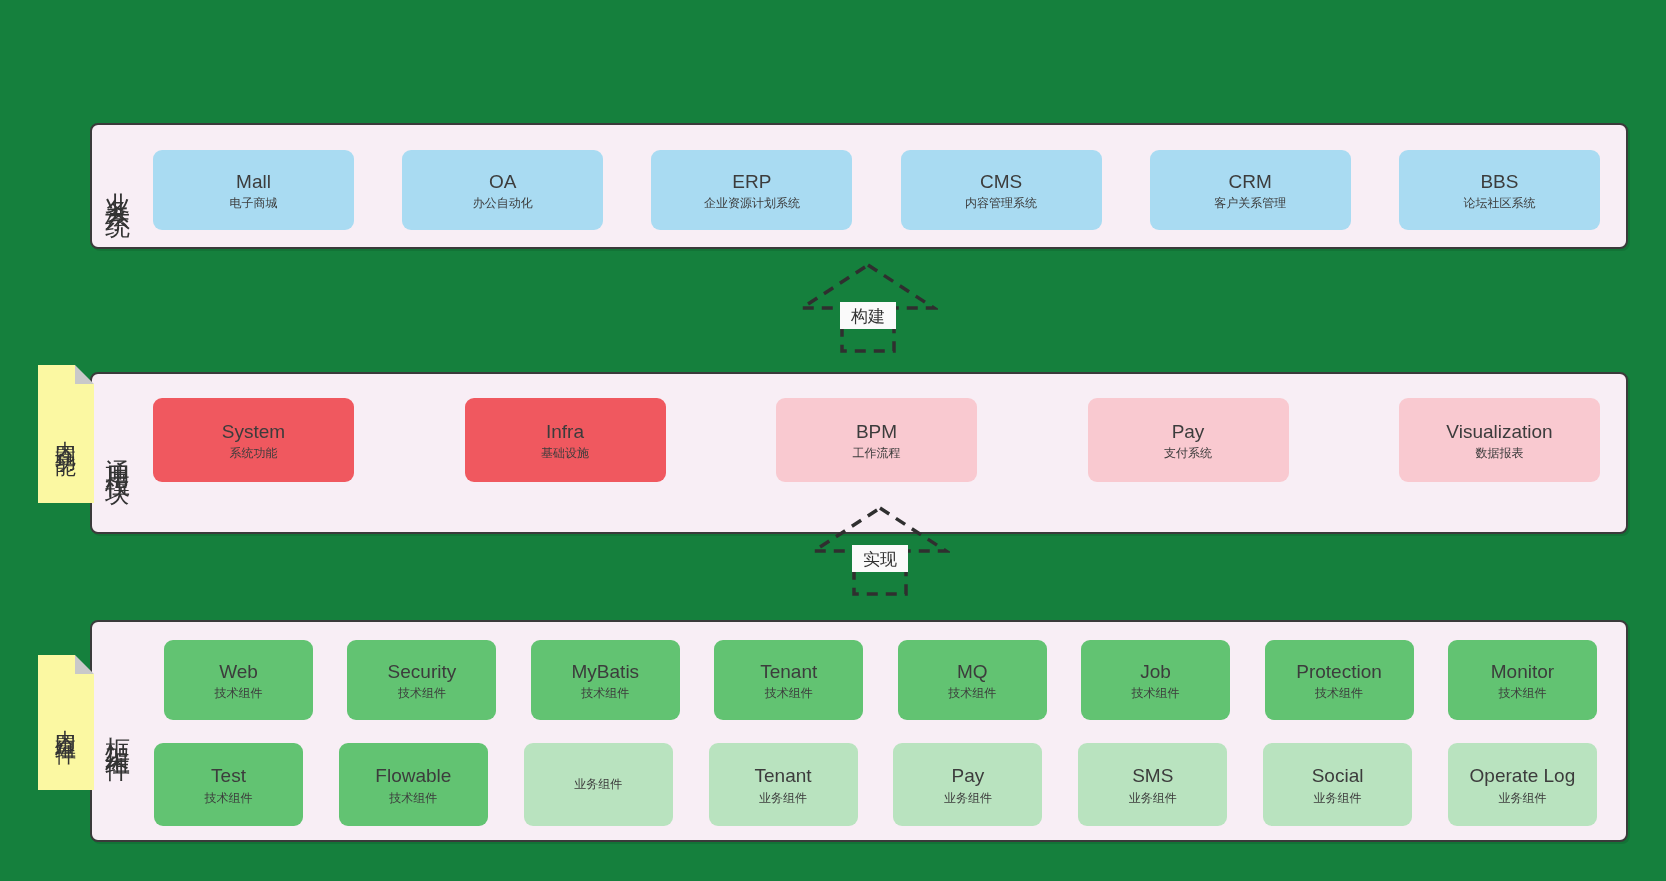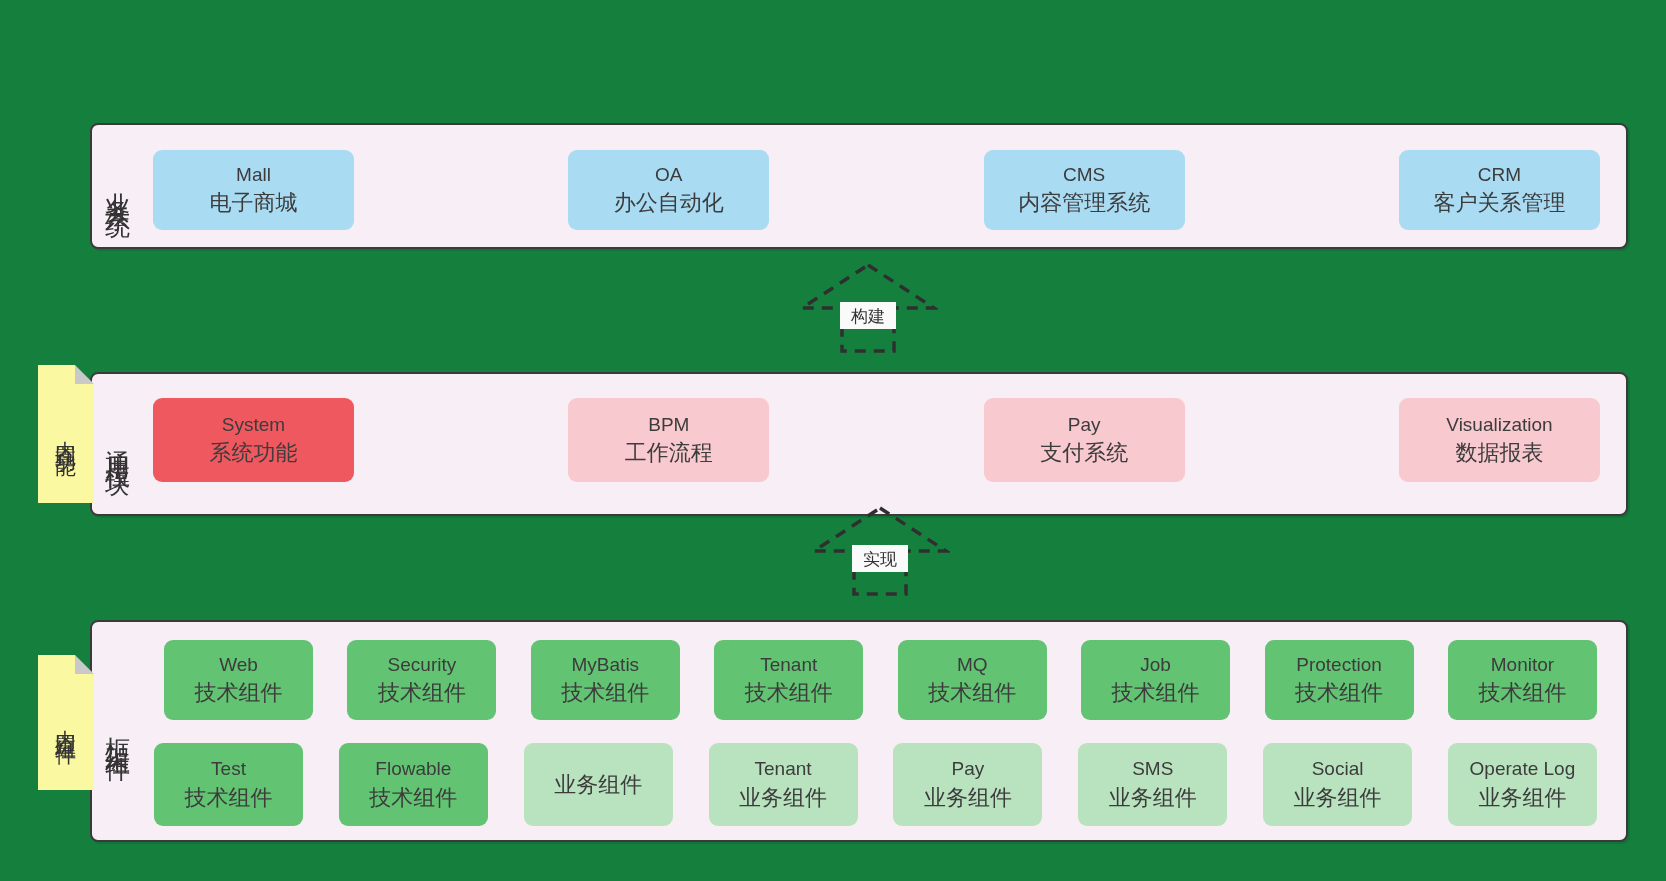--- a/index.html
+++ b/index.html
@@ -6,42 +6,42 @@
   body{background:#f8f8f8;font-family:"Liberation Sans","DejaVu Sans",sans-serif;}
   #canvas{position:relative;width:1666px;height:881px;background:#15803d;overflow:hidden;}
 
   .section{
     position:absolute;left:90px;width:1538px;
     background:#f8eef5;border:2px solid #3a3a3a;border-radius:8px;
     box-shadow:2px 2px 0 rgba(0,0,0,0.10);
     box-sizing:border-box;
   }
   .sec-business{top:123px;height:126px;}
-  .sec-modules{top:372px;height:144px;}
+  .sec-modules{top:372px;height:162px;}
   .sec-framework{top:620px;height:222px;}
 
   .vlabel{position:absolute;left:13px;top:0;bottom:0;display:flex;align-items:center;}
   .vlabel span{
     writing-mode:vertical-rl;text-orientation:upright;
     font-size:25px;letter-spacing:7px;color:#333;line-height:1;
   }
 
   .row{position:absolute;display:flex;justify-content:space-between;}
   .row-business{left:61px;right:26px;top:25px;height:80px;}
   .row-modules{left:61px;right:26px;top:24px;height:84px;}
   .row-fw1{left:72px;right:29px;top:18px;height:80px;}
   .row-fw2{left:62px;right:29px;top:121px;height:83px;}
 
   .box{
     border-radius:9px;display:flex;flex-direction:column;
     align-items:center;justify-content:center;text-align:center;
     color:#3c3c3c;flex:0 0 auto;
   }
   .box .en{font-size:19px;line-height:1.4;padding:0 8px;}
-  .box .zh{font-size:22px;line-height:1.35;}
+  .box .zh{font-size:12px;line-height:1.35;}
   .w-wide{width:201px;}
   .w-small{width:149px;}
   .blue{background:#a9dbf2;}
   .red{background:#f0585f;}
   .pink{background:#f9c9d0;}
   .green{background:#62c372;}
   .green-light{background:#b9e3bf;}
 
   .note{
     position:absolute;left:38px;width:56px;z-index:5;
@@ -75,45 +75,57 @@
     <div class="row row-business">
       <div class="box blue w-wide">
         <span class="en">Mall</span>
         <span class="zh">电子商城</span>
       </div>
       <div class="box blue w-wide">
         <span class="en">OA</span>
         <span class="zh">办公自动化</span>
       </div>
       <div class="box blue w-wide">
+        <span class="en">ERP</span>
+        <span class="zh">企业资源计划系统</span>
+      </div>
+      <div class="box blue w-wide">
         <span class="en">CMS</span>
         <span class="zh">内容管理系统</span>
       </div>
       <div class="box blue w-wide">
         <span class="en">CRM</span>
         <span class="zh">客户关系管理</span>
+      </div>
+      <div class="box blue w-wide">
+        <span class="en">BBS</span>
+        <span class="zh">论坛社区系统</span>
       </div>
     </div>
   </div>
 
   <svg class="arrow arrow-build" viewBox="0 0 140 92">
     <path d="M70,3 L136,46 L96,46 L96,89 L44,89 L44,46 L4,46 Z"></path>
     <rect x="42" y="40" width="56" height="27"></rect>
     <text x="70" y="60" text-anchor="middle">构建</text>
   </svg>
 
   <div class="section sec-modules">
     <div class="vlabel">
       <span>通用模块</span>
     </div>
     <div class="row row-modules">
       <div class="box red w-wide">
         <span class="en">System</span>
         <span class="zh">系统功能</span>
       </div>
+      <div class="box red w-wide">
+        <span class="en">Infra</span>
+        <span class="zh">基础设施</span>
+      </div>
       <div class="box pink w-wide">
         <span class="en">BPM</span>
         <span class="zh">工作流程</span>
       </div>
       <div class="box pink w-wide">
         <span class="en">Pay</span>
         <span class="zh">支付系统</span>
       </div>
       <div class="box pink w-wide">
         <span class="en">Visualization</span>

